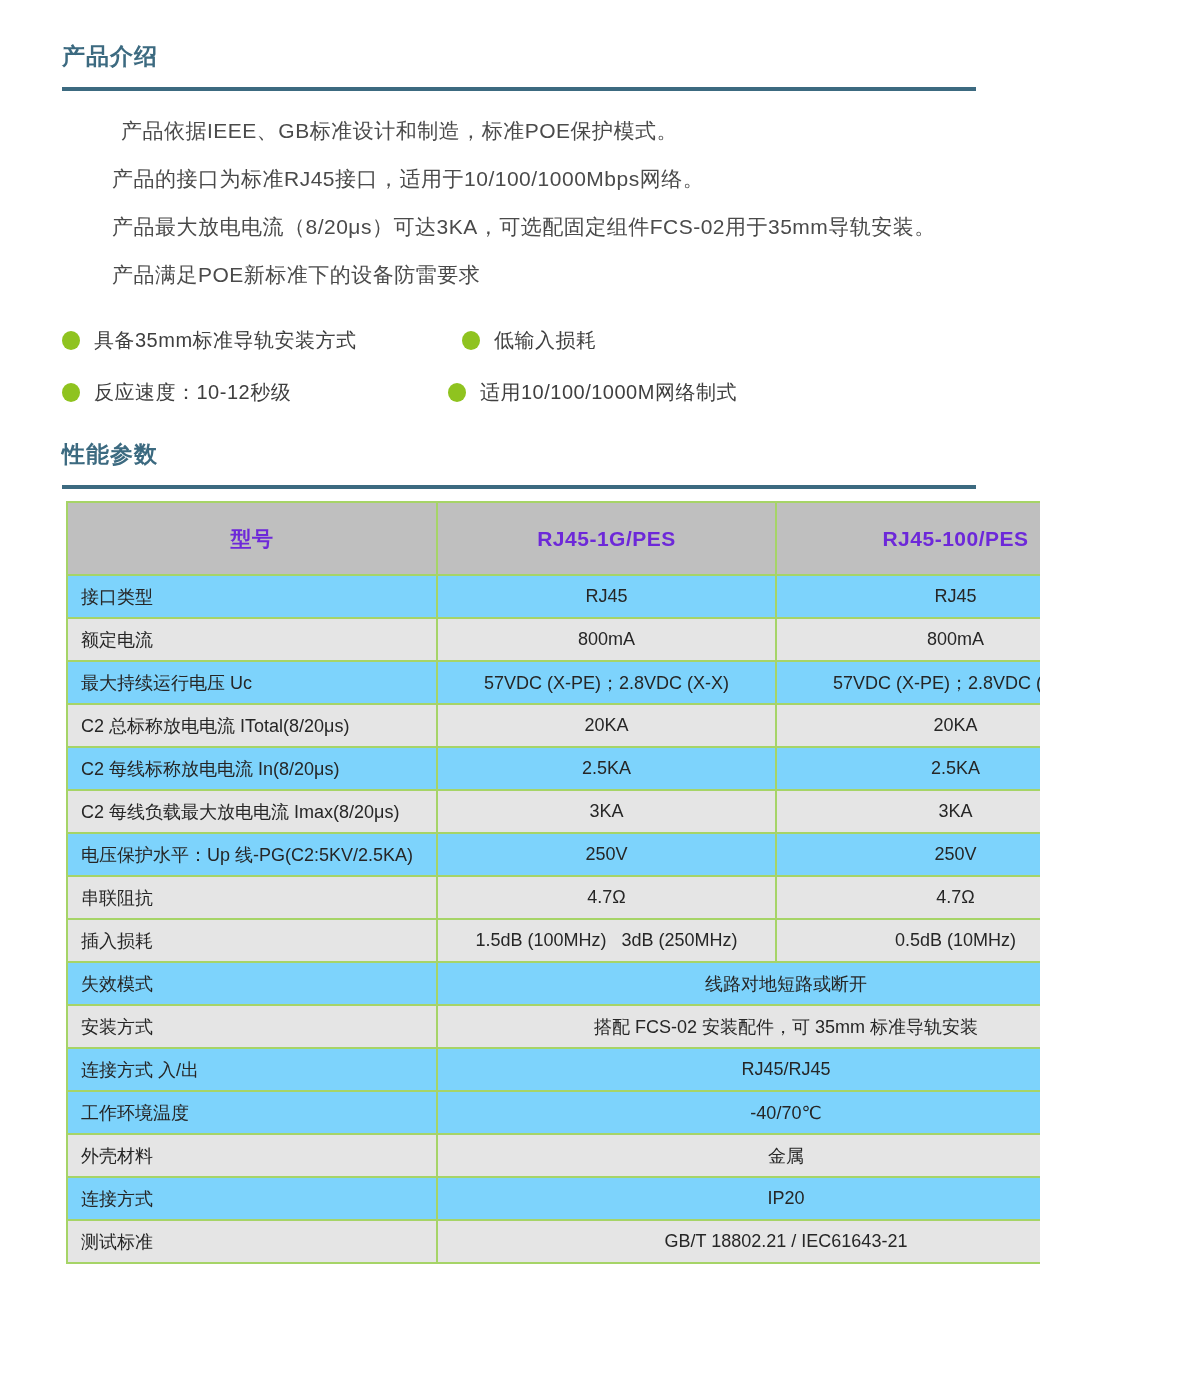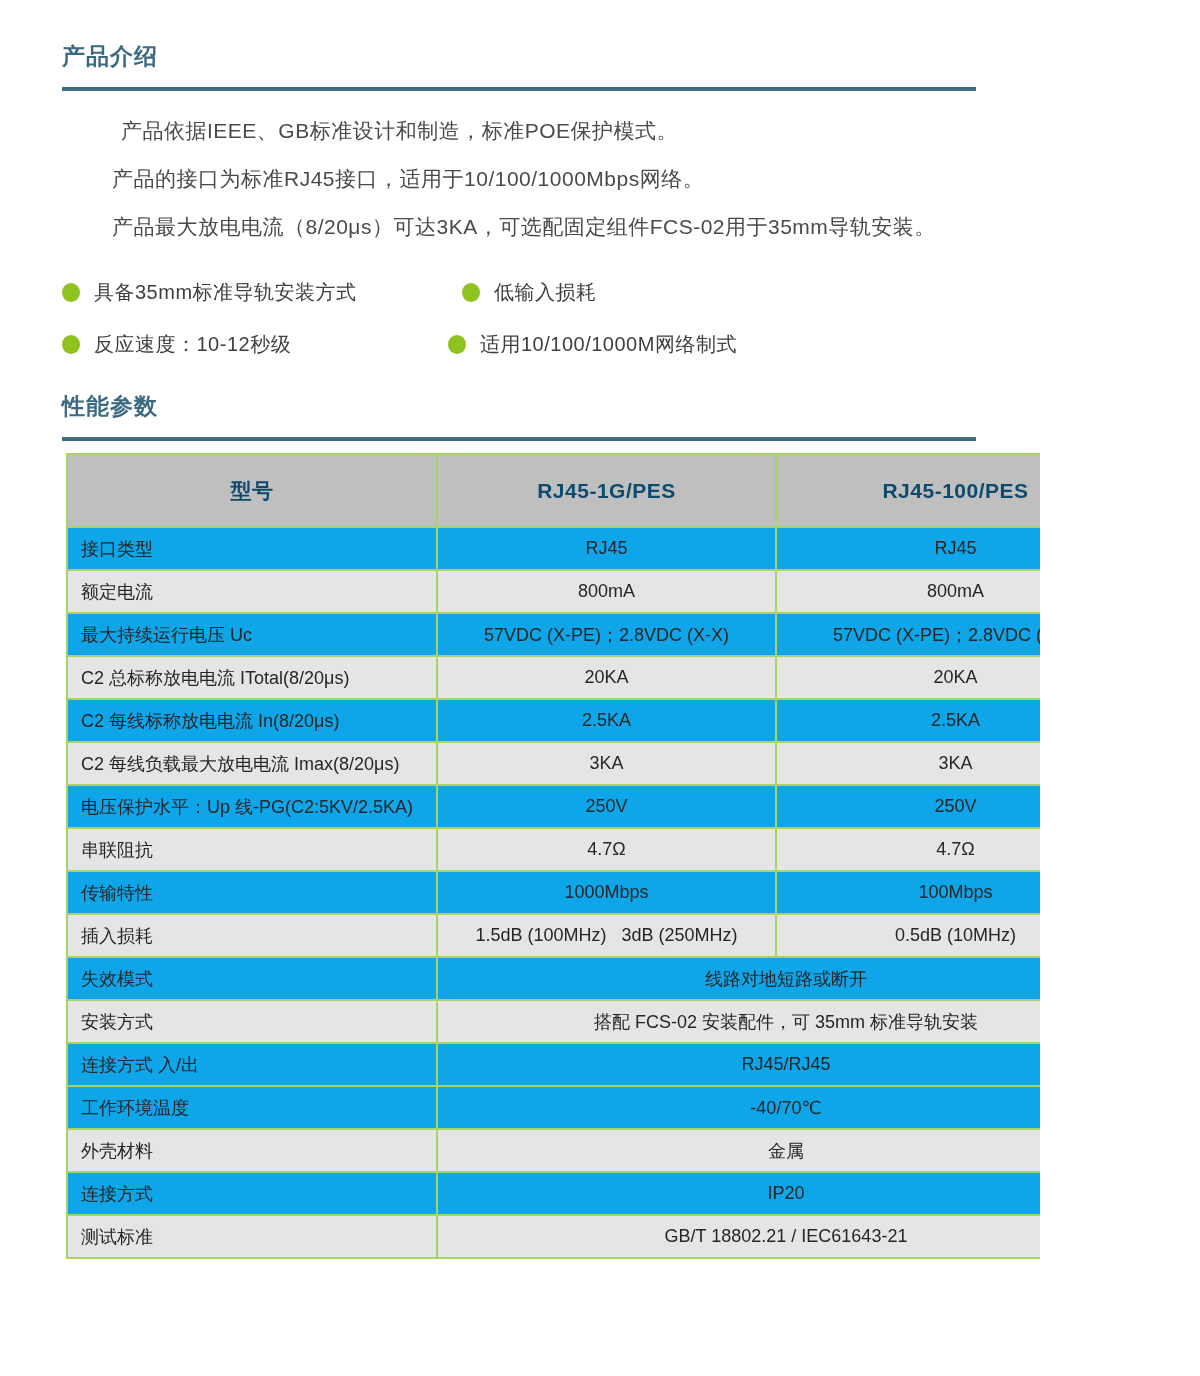--- a/index.html
+++ b/index.html
@@ -73,47 +73,48 @@
     table-layout: fixed;
   }
   table.spec th, table.spec td {
     border: 2px solid #a6d467;
   }
   table.spec thead th {
     background: #bfbfbf;
     height: 73px;
     font-size: 21px;
     font-weight: bold;
-    color: #0c4a6e;
+    color: #6d28d9;
     text-align: center;
     letter-spacing: 0.5px;
   }
   table.spec tbody tr { height: 43px; }
   table.spec tbody tr.alt td { background: #e5e5e5; }
   table.spec tbody td {
-    background: #0ea5e9;
+    background: #7dd3fc;
     font-size: 18px;
     color: #262626;
     vertical-align: middle;
   }
   td.label-cell { text-align: left; padding-left: 13px; }
   td.value-cell { text-align: center; white-space: pre-wrap; }
 </style>
 </head>
 <body>
 
 <div class="page">
 
   <h1 class="section-title title-1">产品介绍</h1>
   <div class="rule"></div>
 
   <div class="intro">
     <p class="indent">产品依据IEEE、GB标准设计和制造，标准POE保护模式。</p>
     <p>产品的接口为标准RJ45接口，适用于10/100/1000Mbps网络。</p>
     <p>产品最大放电电流（8/20μs）可达3KA，可选配固定组件FCS-02用于35mm导轨安装。</p>
+    <p>产品满足POE新标准下的设备防雷要求</p>
   </div>
 
   <div class="features">
     <div class="feature-row">
       <div class="feature fw2">
         <span class="dot"></span>
         <span class="feature-label">具备35mm标准导轨安装方式</span>
       </div>
       <div class="feature">
         <span class="dot"></span>
@@ -183,25 +184,20 @@
           <tr>
             <td class="label-cell">电压保护水平：Up 线-PG(C2:5KV/2.5KA)</td>
             <td class="value-cell">250V</td>
             <td class="value-cell">250V</td>
           </tr>
           <tr class="alt">
             <td class="label-cell">串联阻抗</td>
             <td class="value-cell">4.7Ω</td>
             <td class="value-cell">4.7Ω</td>
           </tr>
-          <tr>
-            <td class="label-cell">传输特性</td>
-            <td class="value-cell">1000Mbps</td>
-            <td class="value-cell">100Mbps</td>
-          </tr>
           <tr class="alt">
             <td class="label-cell">插入损耗</td>
             <td class="value-cell">1.5dB (100MHz)   3dB (250MHz)</td>
             <td class="value-cell">0.5dB (10MHz)</td>
           </tr>
           <tr>
             <td class="label-cell">失效模式</td>
             <td colspan="2" class="value-cell">线路对地短路或断开</td>
           </tr>
           <tr class="alt">

